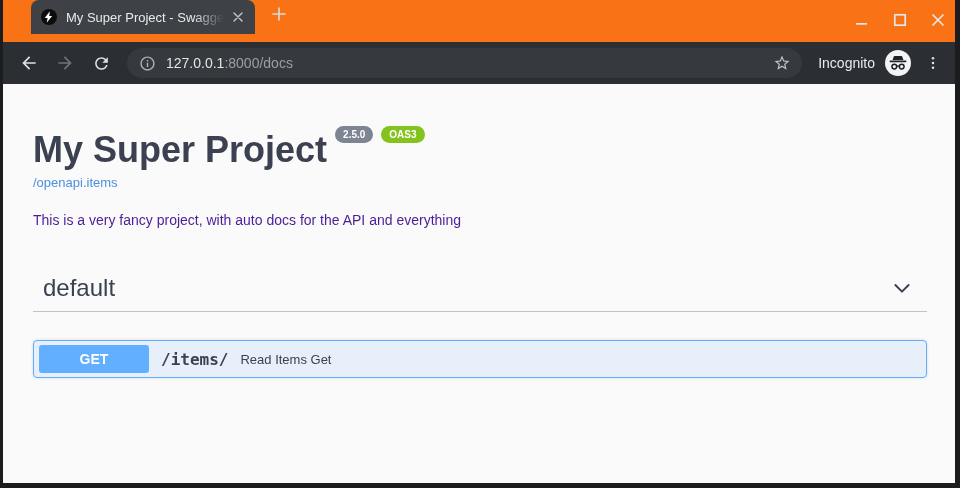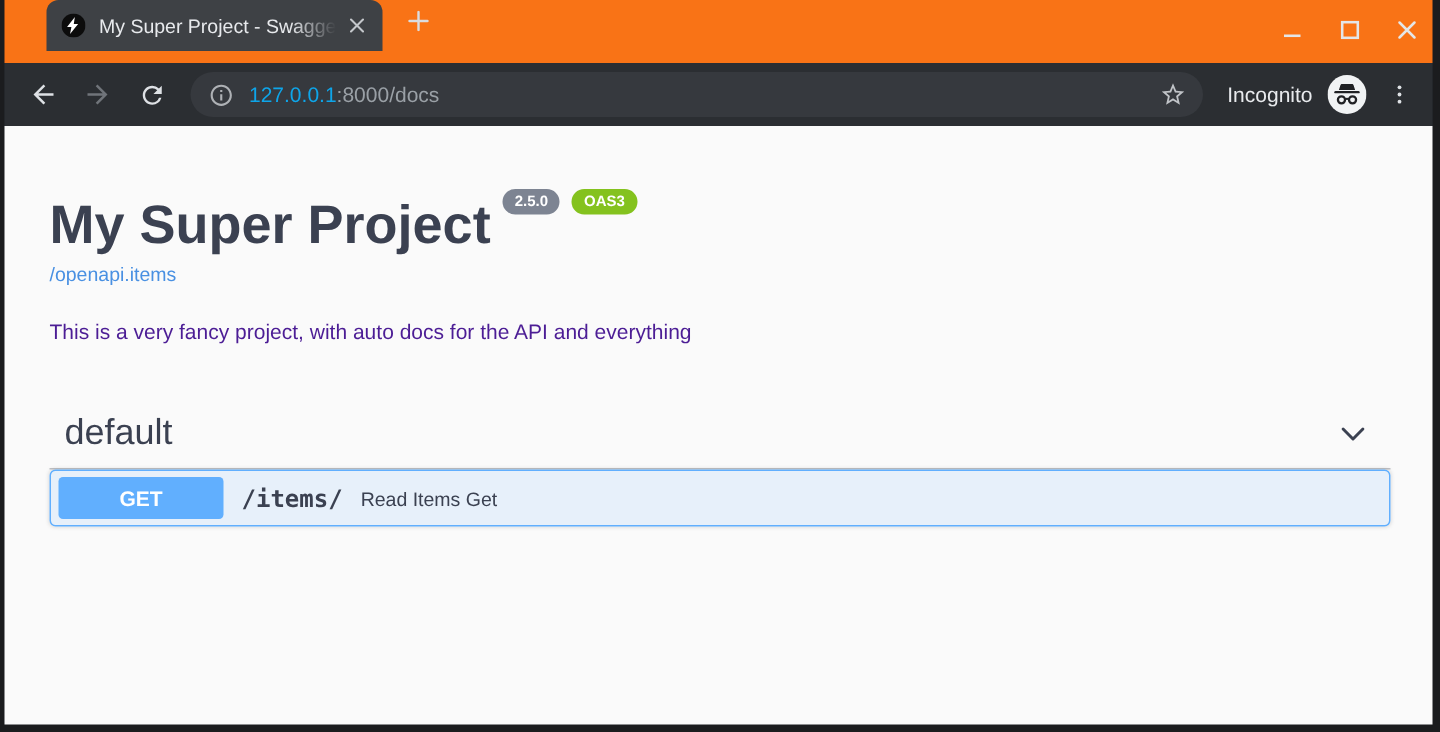--- a/index.html
+++ b/index.html
@@ -41,21 +41,21 @@
     height:42px; flex:0 0 42px; background:#2b2e32;
     display:flex; align-items:center; padding:0 10px 0 12px;
   }
   .nav-btn { width:28px; height:28px; display:flex; align-items:center; justify-content:center; margin-right:8px; border-radius:50%; cursor:pointer; }
   .omnibox {
     flex:1; height:30px; margin:0 14px 0 4px;
     background:#36393e; border-radius:15px;
     display:flex; align-items:center; padding:0 8px 0 12px;
   }
   .url-text { flex:1; margin-left:10px; font-size:14px; white-space:nowrap; overflow:hidden; }
-  .url-host { color:#0ea5e9;text-align:right; }
+  .url-host { color:#e5e5e5;text-align:right; }
   .url-rest { color:#9aa0a6; }
   .star-btn { width:24px; height:24px; display:flex; align-items:center; justify-content:center; cursor:pointer; }
   .incognito-label { font-size:14px; color:#e8eaed; margin:0 10px 0 2px;text-align:center; }
   .incognito-badge { width:26px; height:26px; display:flex; margin-right:10px; }
   .kebab-btn { width:24px; height:24px; display:flex; align-items:center; justify-content:center; cursor:pointer; }
 
   
   .content { flex:1; background:#fafafa; overflow:hidden; }
   .swagger { padding:24px 28px 0 30px; color:#3b4151; }
 
@@ -77,21 +77,21 @@
 
   .tag-row {
     margin-top:46px; display:flex; align-items:center; justify-content:space-between;
     border-bottom:1px solid rgba(59,65,81,.3);
     padding:0 14px 9px 10px; cursor:pointer;
   }
   .tag-name { font-size:24px; font-weight:normal; color:#3b4151; }
   .tag-chevron { display:flex; }
 
   .opblock {
-    margin-top:0; height:38px;
+    margin-top:28px; height:38px;
     background:rgba(97,175,254,.12);
     border:1px solid #61affe; border-radius:4px;
     box-shadow:0 0 3px rgba(0,0,0,.15);
     display:flex; align-items:center; padding:0 10px 0 5px; cursor:pointer;
   }
   .method-badge {
     width:110px; flex:0 0 110px; text-align:center;
     background:#61affe; color:#fff; font-weight:bold; font-size:14px;
     padding:6px 0; border-radius:3px;
   }

